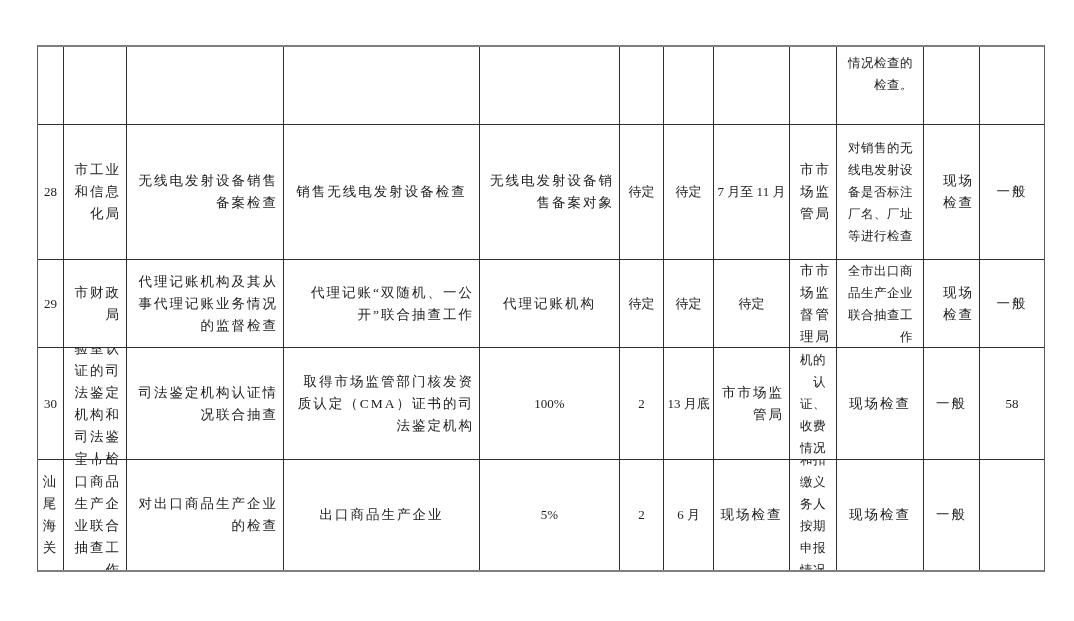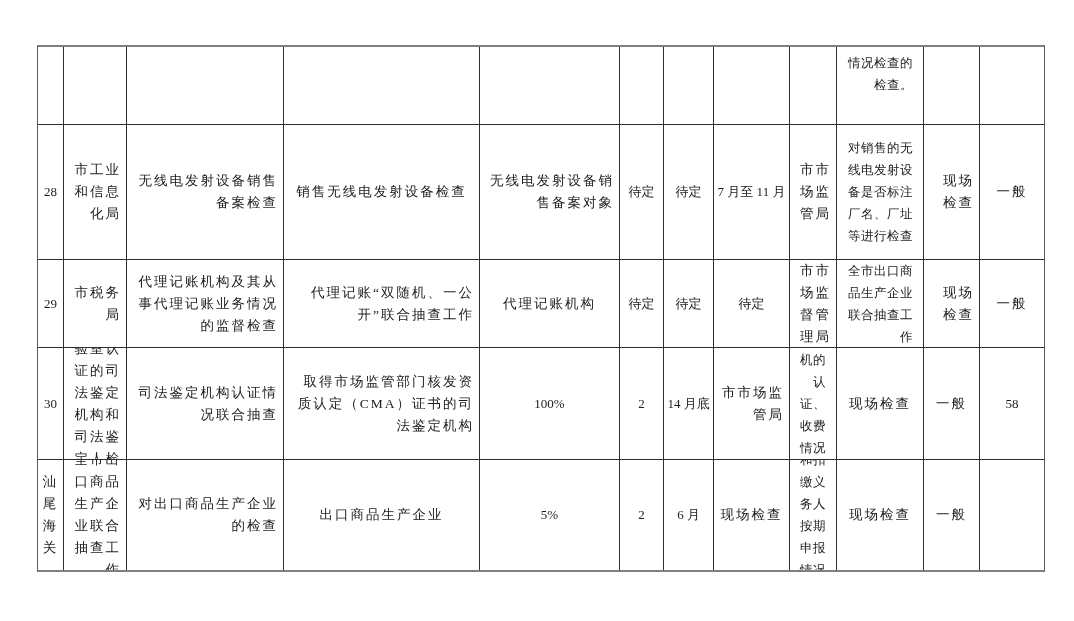--- a/index.html
+++ b/index.html
@@ -64,39 +64,39 @@
     <div class="cell c5">无线电发射设备销售备案对象</div>
     <div class="cell c6">待定</div>
     <div class="cell c7">待定</div>
     <div class="cell c8">7 月至 11 月</div>
     <div class="cell c9">市市场监管局</div>
     <div class="cell c10">对销售的无线电发射设备是否标注厂名、厂址等进行检查</div>
     <div class="cell c11">现场检查</div>
     <div class="cell c12">一般</div>
 
     <div class="cell c1">29</div>
-    <div class="cell c2">市税务局</div>
+    <div class="cell c2">市财政局</div>
     <div class="cell c3">代理记账机构及其从事代理记账业务情况的监督检查</div>
     <div class="cell c4">代理记账“双随机、一公开”联合抽查工作</div>
     <div class="cell c5">代理记账机构</div>
     <div class="cell c6">待定</div>
     <div class="cell c7">待定</div>
     <div class="cell c8">待定</div>
     <div class="cell c9">市市场监督管理局</div>
     <div class="cell c10">全市出口商品生产企业联合抽查工作</div>
     <div class="cell c11">现场检查</div>
     <div class="cell c12">一般</div>
 
     <div class="cell c1">30</div>
     <div class="cell c3">取得实验室认证的司法鉴定机构和司法鉴定人检查</div>
     <div class="cell c4">司法鉴定机构认证情况联合抽查</div>
     <div class="cell c5">取得市场监管部门核发资质认定（CMA）证书的司法鉴定机构</div>
     <div class="cell c6">100%</div>
     <div class="cell c7">2</div>
-    <div class="cell c8">14 月底</div>
+    <div class="cell c8">13 月底</div>
     <div class="cell c9">市市场监管局</div>
     <div class="cell c10">对司法鉴定机机的认证、收费情况进行监督检查</div>
     <div class="cell c11">现场检查</div>
     <div class="cell c12">一般</div>
 
     <div class="cell c1">58</div>
     <div class="cell c2">汕尾海关</div>
     <div class="cell c4">全市出口商品生产企业联合抽查工作</div>
     <div class="cell c3">对出口商品生产企业的检查</div>
     <div class="cell c5">出口商品生产企业</div>

